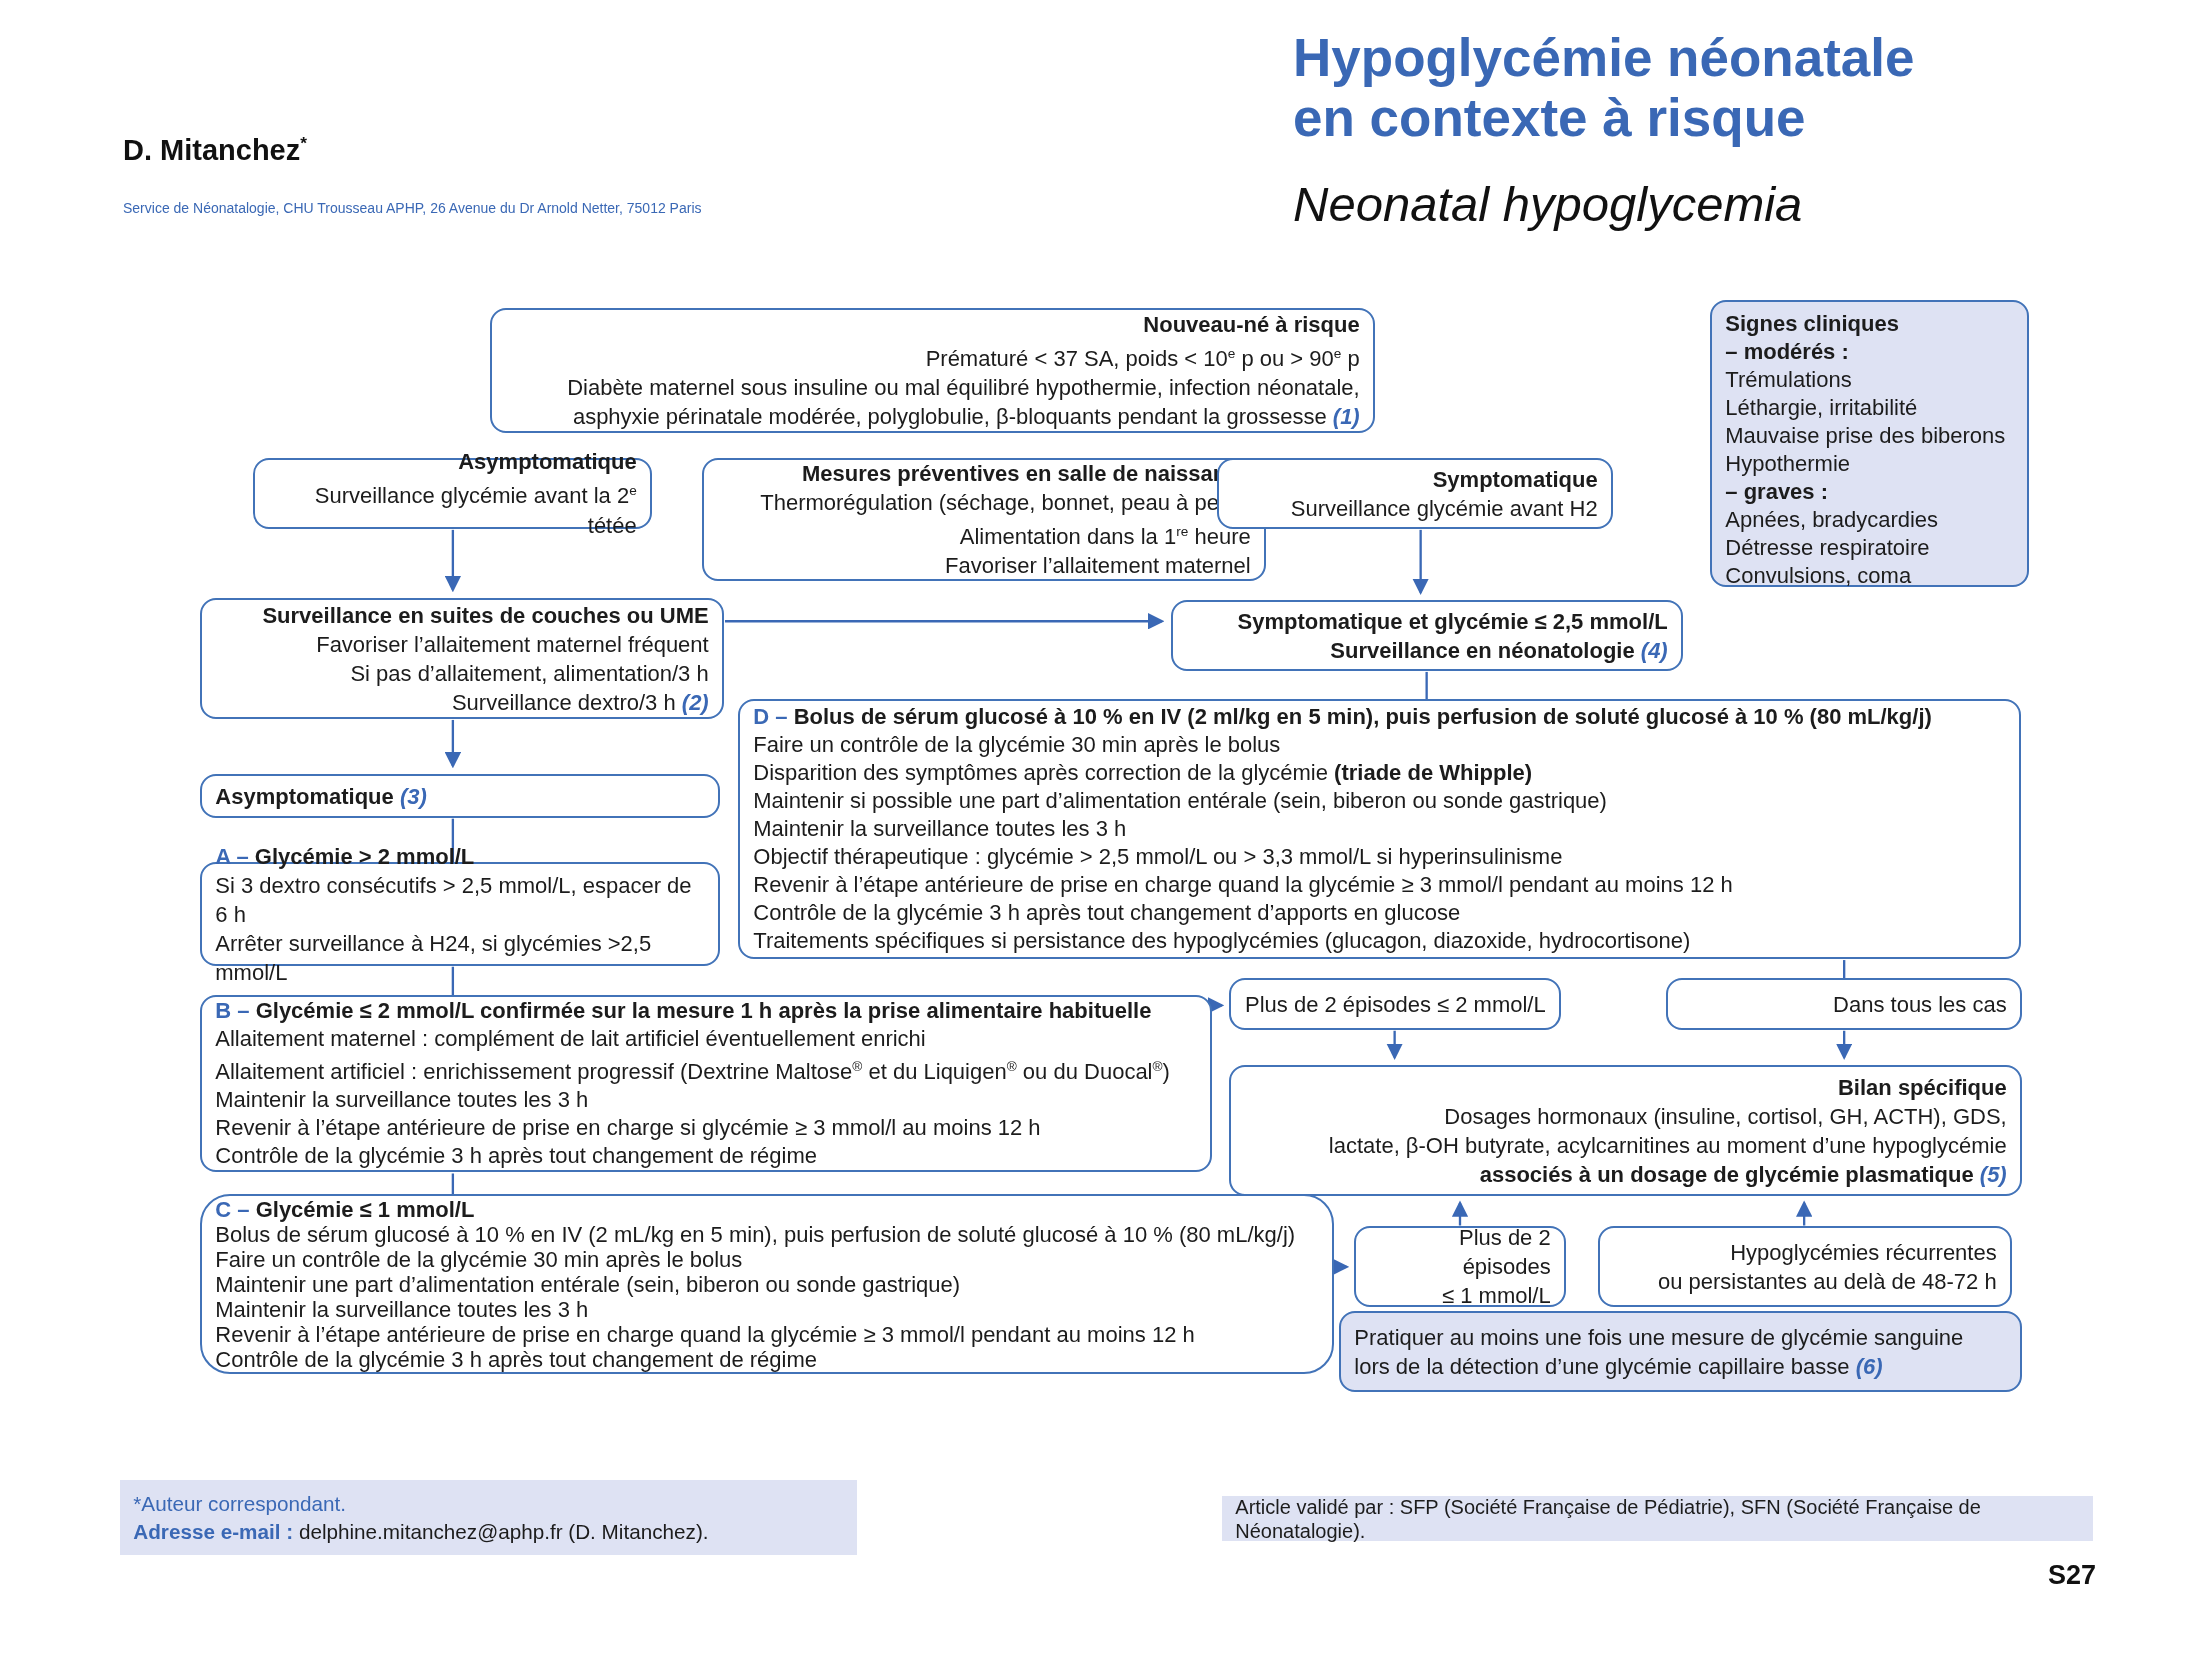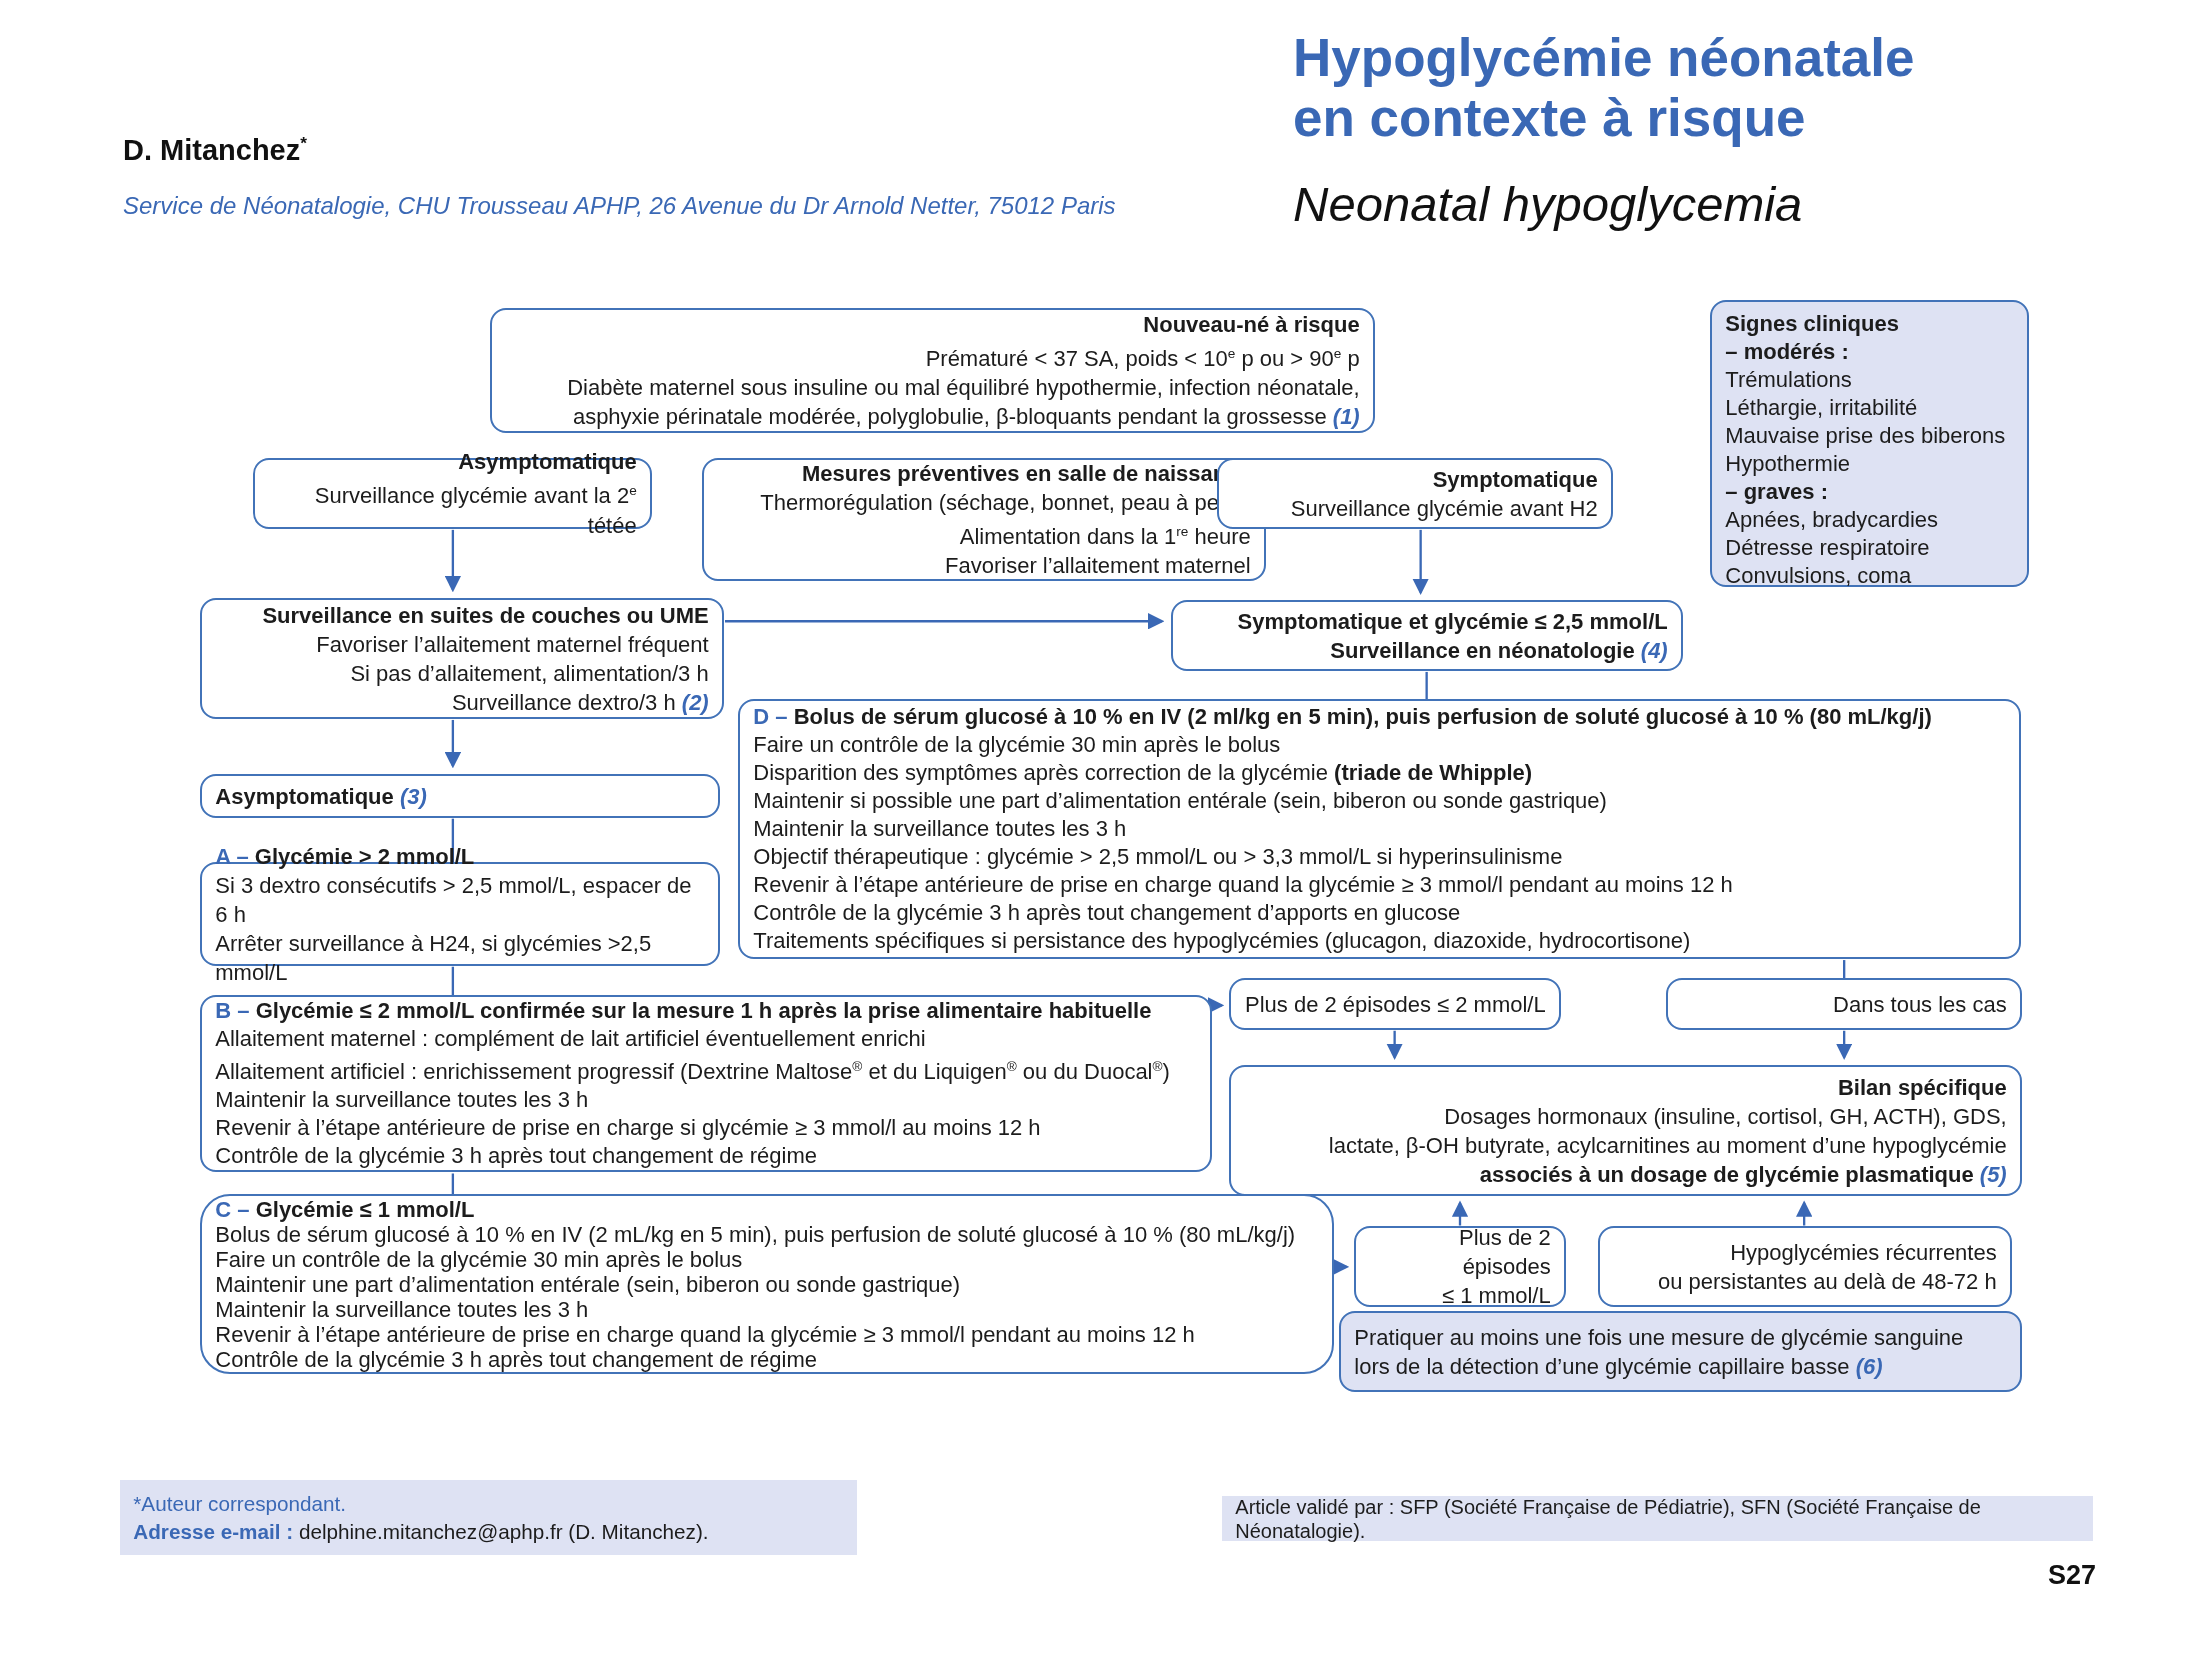--- a/index.html
+++ b/index.html
@@ -10,21 +10,21 @@
   }
   html,body{margin:0;padding:0;background:#ffffff;}
   .canvas{
     position:relative;width:2205px;height:1654px;background:#ffffff;
     font-family:"Liberation Sans","DejaVu Sans",sans-serif;color:var(--ink);
     overflow:hidden;
   }
   
   #author{position:absolute;left:123px;top:133px;font-size:29px;font-weight:bold;color:#111;}
   #author sup{font-size:17.3px;}
-  #affiliation{position:absolute;left:123px;top:192px;font-size:24px;font-style:italic;color:var(--blue);}
+  #affiliation{position:absolute;left:123px;top:200px;font-size:14px;color:var(--blue);}
   #title-block{position:absolute;left:1293px;top:28px;}
   .title-line{font-size:53px;line-height:60px;font-weight:bold;color:var(--blue);}
   #subtitle{font-size:49px;font-style:italic;color:#111;margin-top:28px;}
   
   .bx{
     position:absolute;box-sizing:border-box;background:#fff;
     border:2.3px solid var(--border);border-radius:16px;
     font-size:22px;line-height:29px;padding:5.3px 13.3px;
   }
   .bx.center{text-align:right;display:flex;flex-direction:column;justify-content:center;}

